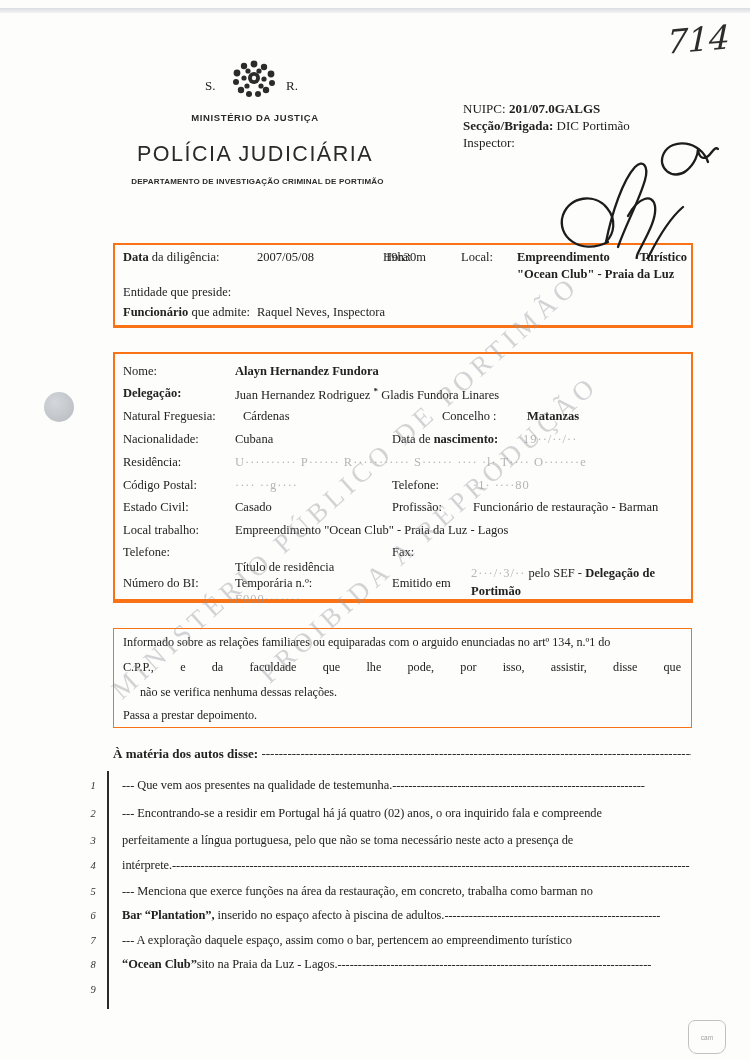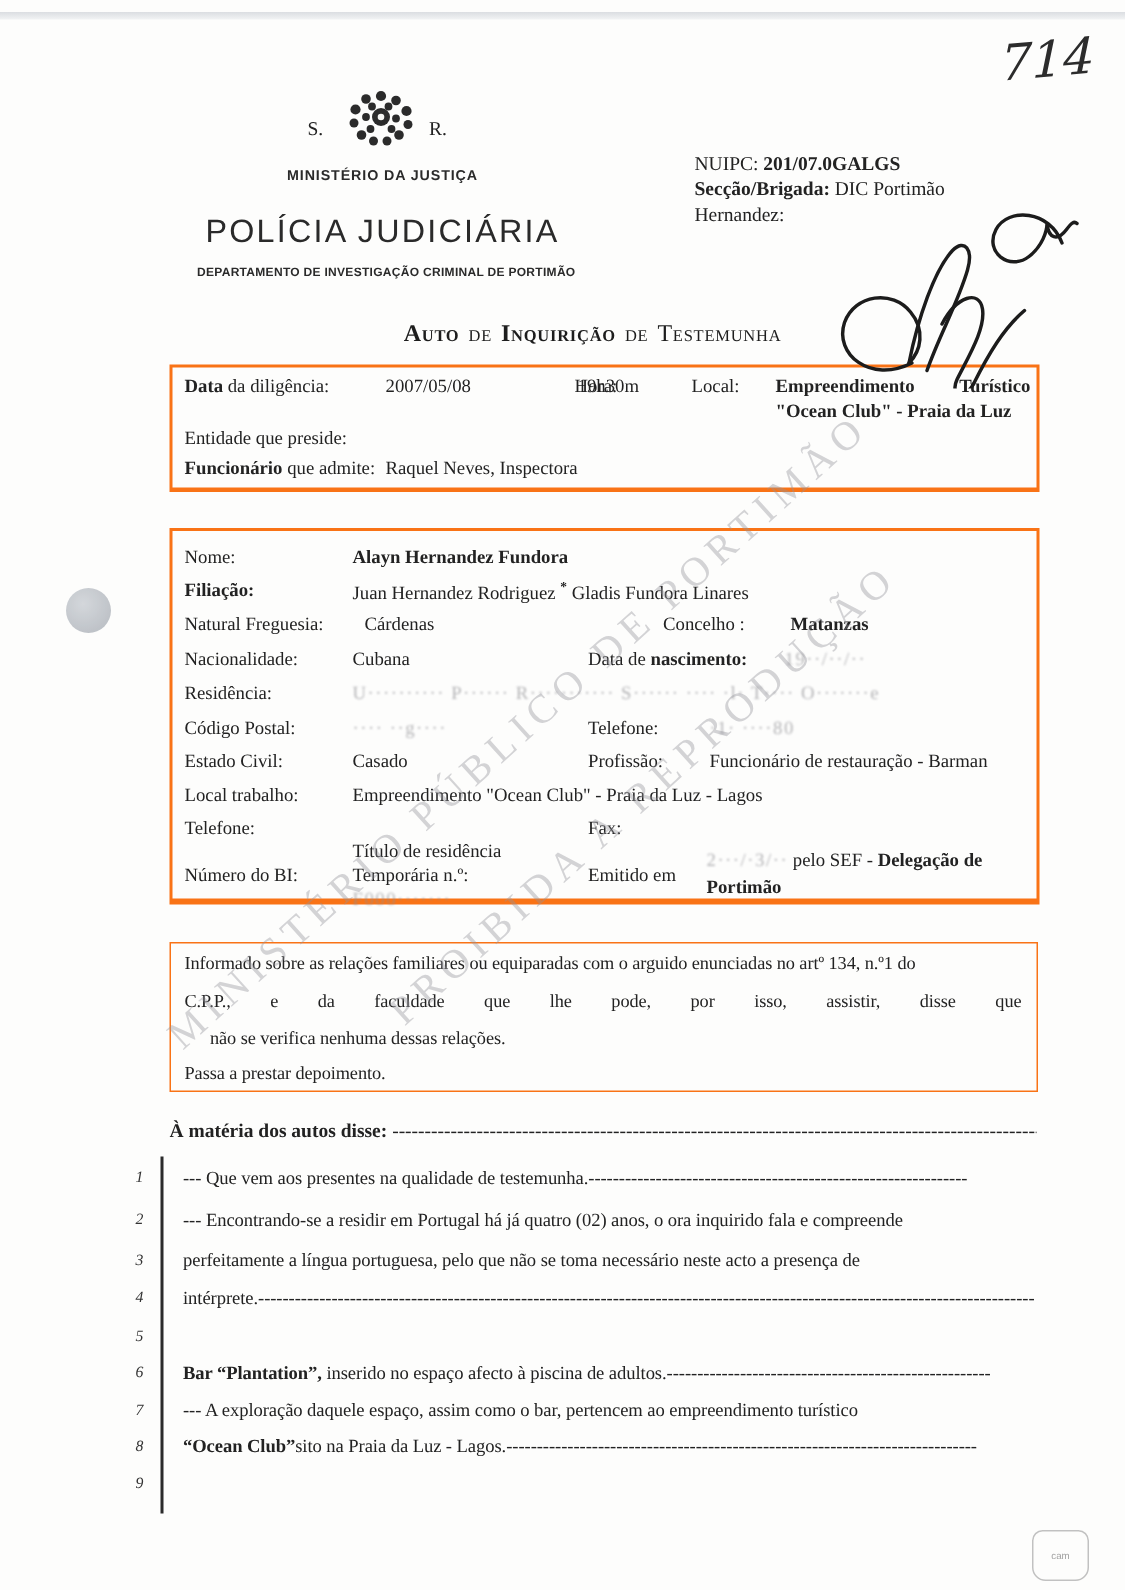--- a/index.html
+++ b/index.html
@@ -98,55 +98,52 @@
   </div>
   <div class="abs crest-r">R.</div>
 
   <div class="abs ministry sans">MINISTÉRIO DA JUSTIÇA</div>
   <div class="abs org sans">POLÍCIA JUDICIÁRIA</div>
   <div class="abs dept sans">DEPARTAMENTO DE INVESTIGAÇÃO CRIMINAL DE PORTIMÃO</div>
 
   <div class="abs meta">
     <div><span>NUIPC:</span> <span class="b">201/07.0GALGS</span></div>
     <div><span class="b">Secção/Brigada:</span> <span>DIC Portimão</span></div>
-    <div><span>Hernandez:</span></div>
+    <div><span>Inspector:</span></div>
   </div>
 
   <div class="abs sig">
     <svg width="170" height="135" viewBox="0 0 170 135" fill="none" stroke="#1c1c1c" stroke-width="2.3" stroke-linecap="round">
       <path d="M 158 38 C 150 16 122 14 114 29 C 106 44 123 57 136 47 C 145 40 148 30 148 25 C 149 35 155 37 161 29 C 164 25 166 23 168 25"></path>
       <path d="M 58 118 C 30 132 6 112 13 91 C 20 72 45 69 57 84 C 67 96 64 110 56 118"></path>
       <path d="M 56 118 C 62 88 73 56 85 43 C 93 35 99 42 95 56 C 89 77 76 100 68 123"></path>
       <path d="M 78 92 C 88 73 103 69 105 82 C 107 95 96 113 88 129 C 83 140 93 143 99 132"></path>
       <path d="M 99 132 C 109 112 119 95 133 83"></path>
     </svg>
   </div>
 
-  <div class="abs doc-title">
-    <span class="b">Auto</span><span>de</span><span class="b">Inquirição</span><span>de</span><span>Testemunha</span>
-  </div>
 
   <div class="abs box box1 f125">
     <span class="lbl" style="left:8px;top:5px;"><span class="b">Data</span><span> da diligência:</span></span>
     <span class="val" style="left:142px;top:5px;">2007/05/08</span>
     <span class="lbl" style="left:220px;top:5px;margin-left:48px;">Hora:</span>
     <span class="val" style="left:270px;top:5px;">19h30m</span>
     <span class="lbl" style="left:346px;top:5px;">Local:</span>
     <span class="val b" style="left:402px;top:5px;width:170px;text-align:justify;text-align-last:justify;white-space:normal;">Empreendimento Turístico</span>
     <span class="val b" style="left:402px;top:22px;">"Ocean Club" - Praia da Luz</span>
     <span class="lbl" style="left:8px;top:40px;">Entidade que preside:</span>
     <span class="lbl" style="left:8px;top:60px;"><span class="b">Funcionário</span><span> que admite:</span></span>
     <span class="val" style="left:142px;top:60px;">Raquel Neves, Inspectora</span>
   </div>
 
   <div class="abs box box2 f125">
     <span class="lbl" style="left:8px;top:10px;">Nome:</span>
     <span class="val b" style="left:120px;top:10px;">Alayn Hernandez Fundora</span>
 
-    <span class="lbl b" style="left:8px;top:32px;">Filiação:</span>
+    <span class="lbl b" style="left:8px;top:32px;">Delegação:</span>
     <span class="val" style="left:120px;top:32px;"><span>Juan Hernandez Rodriguez</span> <sup class="b">*</sup> <span>Gladis Fundora Linares</span></span>
 
     <span class="lbl" style="left:8px;top:55px;">Natural Freguesia:</span>
     <span class="val" style="left:128px;top:55px;">Cárdenas</span>
     <span class="lbl" style="left:327px;top:55px;">Concelho :</span>
     <span class="val b" style="left:412px;top:55px;">Matanzas</span>
 
     <span class="lbl" style="left:8px;top:78px;">Nacionalidade:</span>
     <span class="val" style="left:120px;top:78px;">Cubana</span>
     <span class="lbl" style="left:277px;top:78px;"><span>Data de </span><span class="b">nascimento:</span></span>
@@ -199,20 +196,21 @@
   <div class="abs line-num" style="left:84px;top:808px;">2</div>
   <div class="abs st-line" style="top:806px;"><span class="b"></span><span>--- Encontrando-se a residir em Portugal há já quatro (02) anos, o ora inquirido fala e compreende</span></div>
 
   <div class="abs line-num" style="left:84px;top:835px;">3</div>
   <div class="abs st-line" style="top:833px;"><span class="b"></span><span>perfeitamente a língua portuguesa, pelo que não se toma necessário neste acto a presença de</span></div>
 
   <div class="abs line-num" style="left:84px;top:860px;">4</div>
   <div class="abs st-line" style="top:858px;"><span class="b"></span><span>intérprete.-------------------------------------------------------------------------------------------------------------------------------</span></div>
 
   <div class="abs line-num" style="left:84px;top:886px;">5</div>
+  <div class="abs st-line" style="top:884px;"><span class="b"></span><span>--- Menciona que exerce funções na área da restauração, em concreto, trabalha como barman no</span></div>
 
   <div class="abs line-num" style="left:84px;top:910px;">6</div>
   <div class="abs st-line" style="top:908px;"><span class="b">Bar “Plantation”,</span><span> inserido no espaço afecto à piscina de adultos.-----------------------------------------------------</span></div>
 
   <div class="abs line-num" style="left:84px;top:935px;">7</div>
   <div class="abs st-line" style="top:933px;"><span class="b"></span><span>--- A exploração daquele espaço, assim como o bar,  pertencem ao empreendimento turístico</span></div>
 
   <div class="abs line-num" style="left:84px;top:959px;">8</div>
   <div class="abs st-line" style="top:957px;"><span class="b">“Ocean Club”</span><span>sito na Praia da Luz - Lagos.-----------------------------------------------------------------------------</span></div>
 

